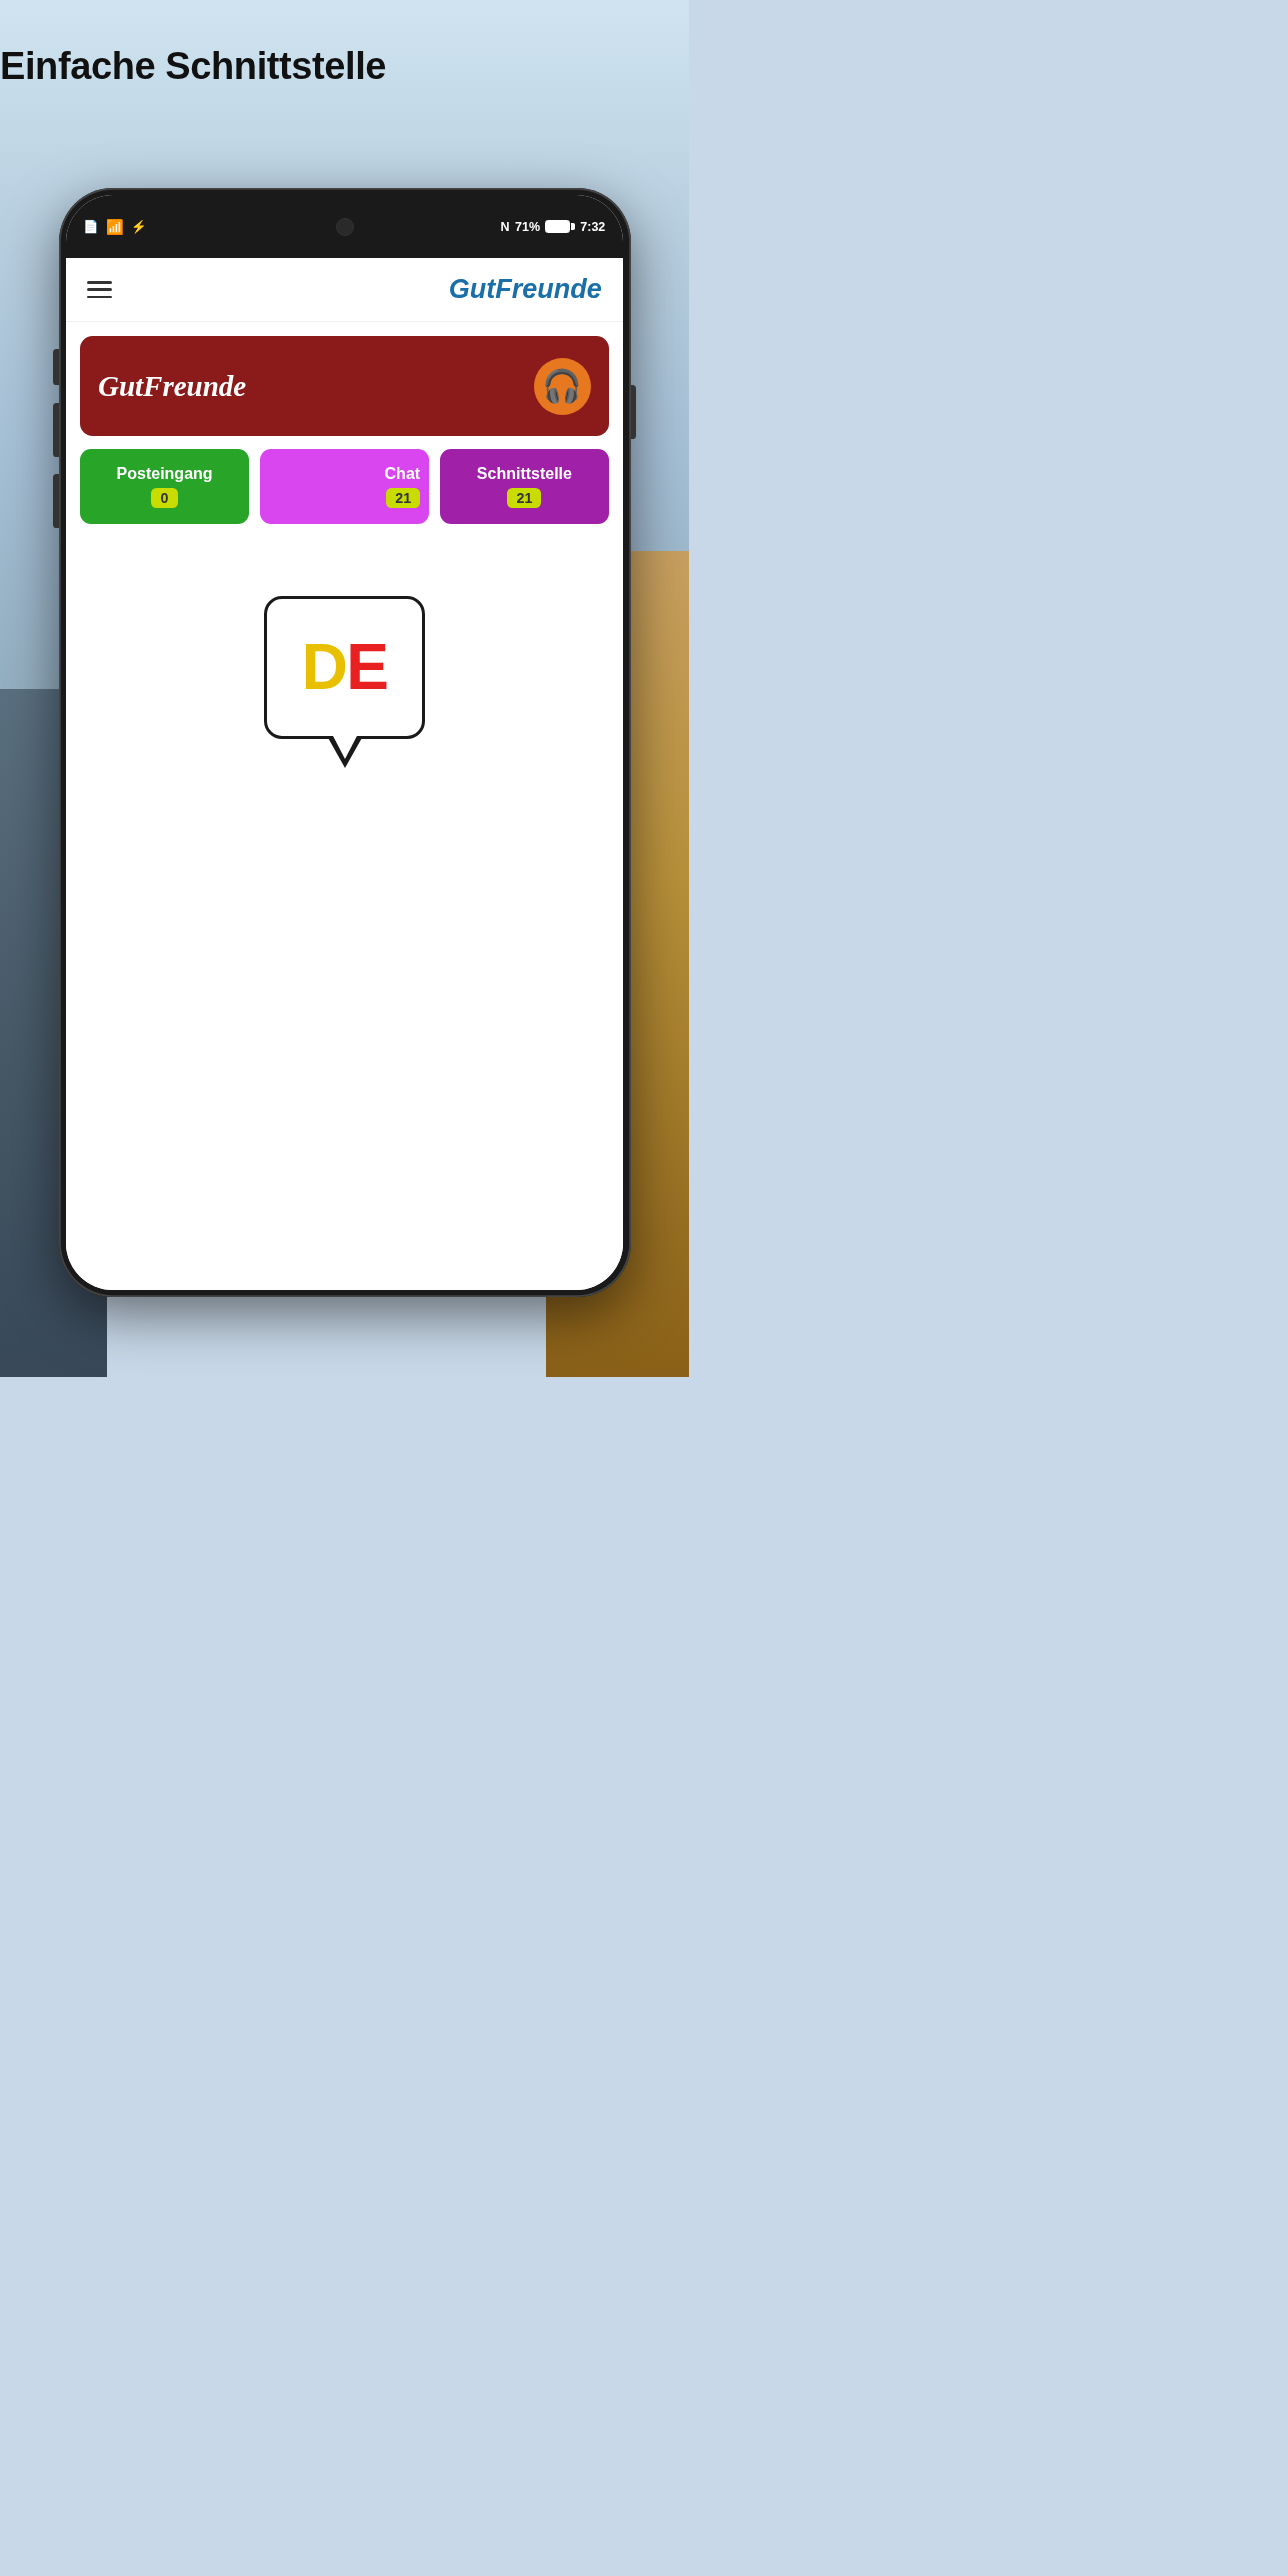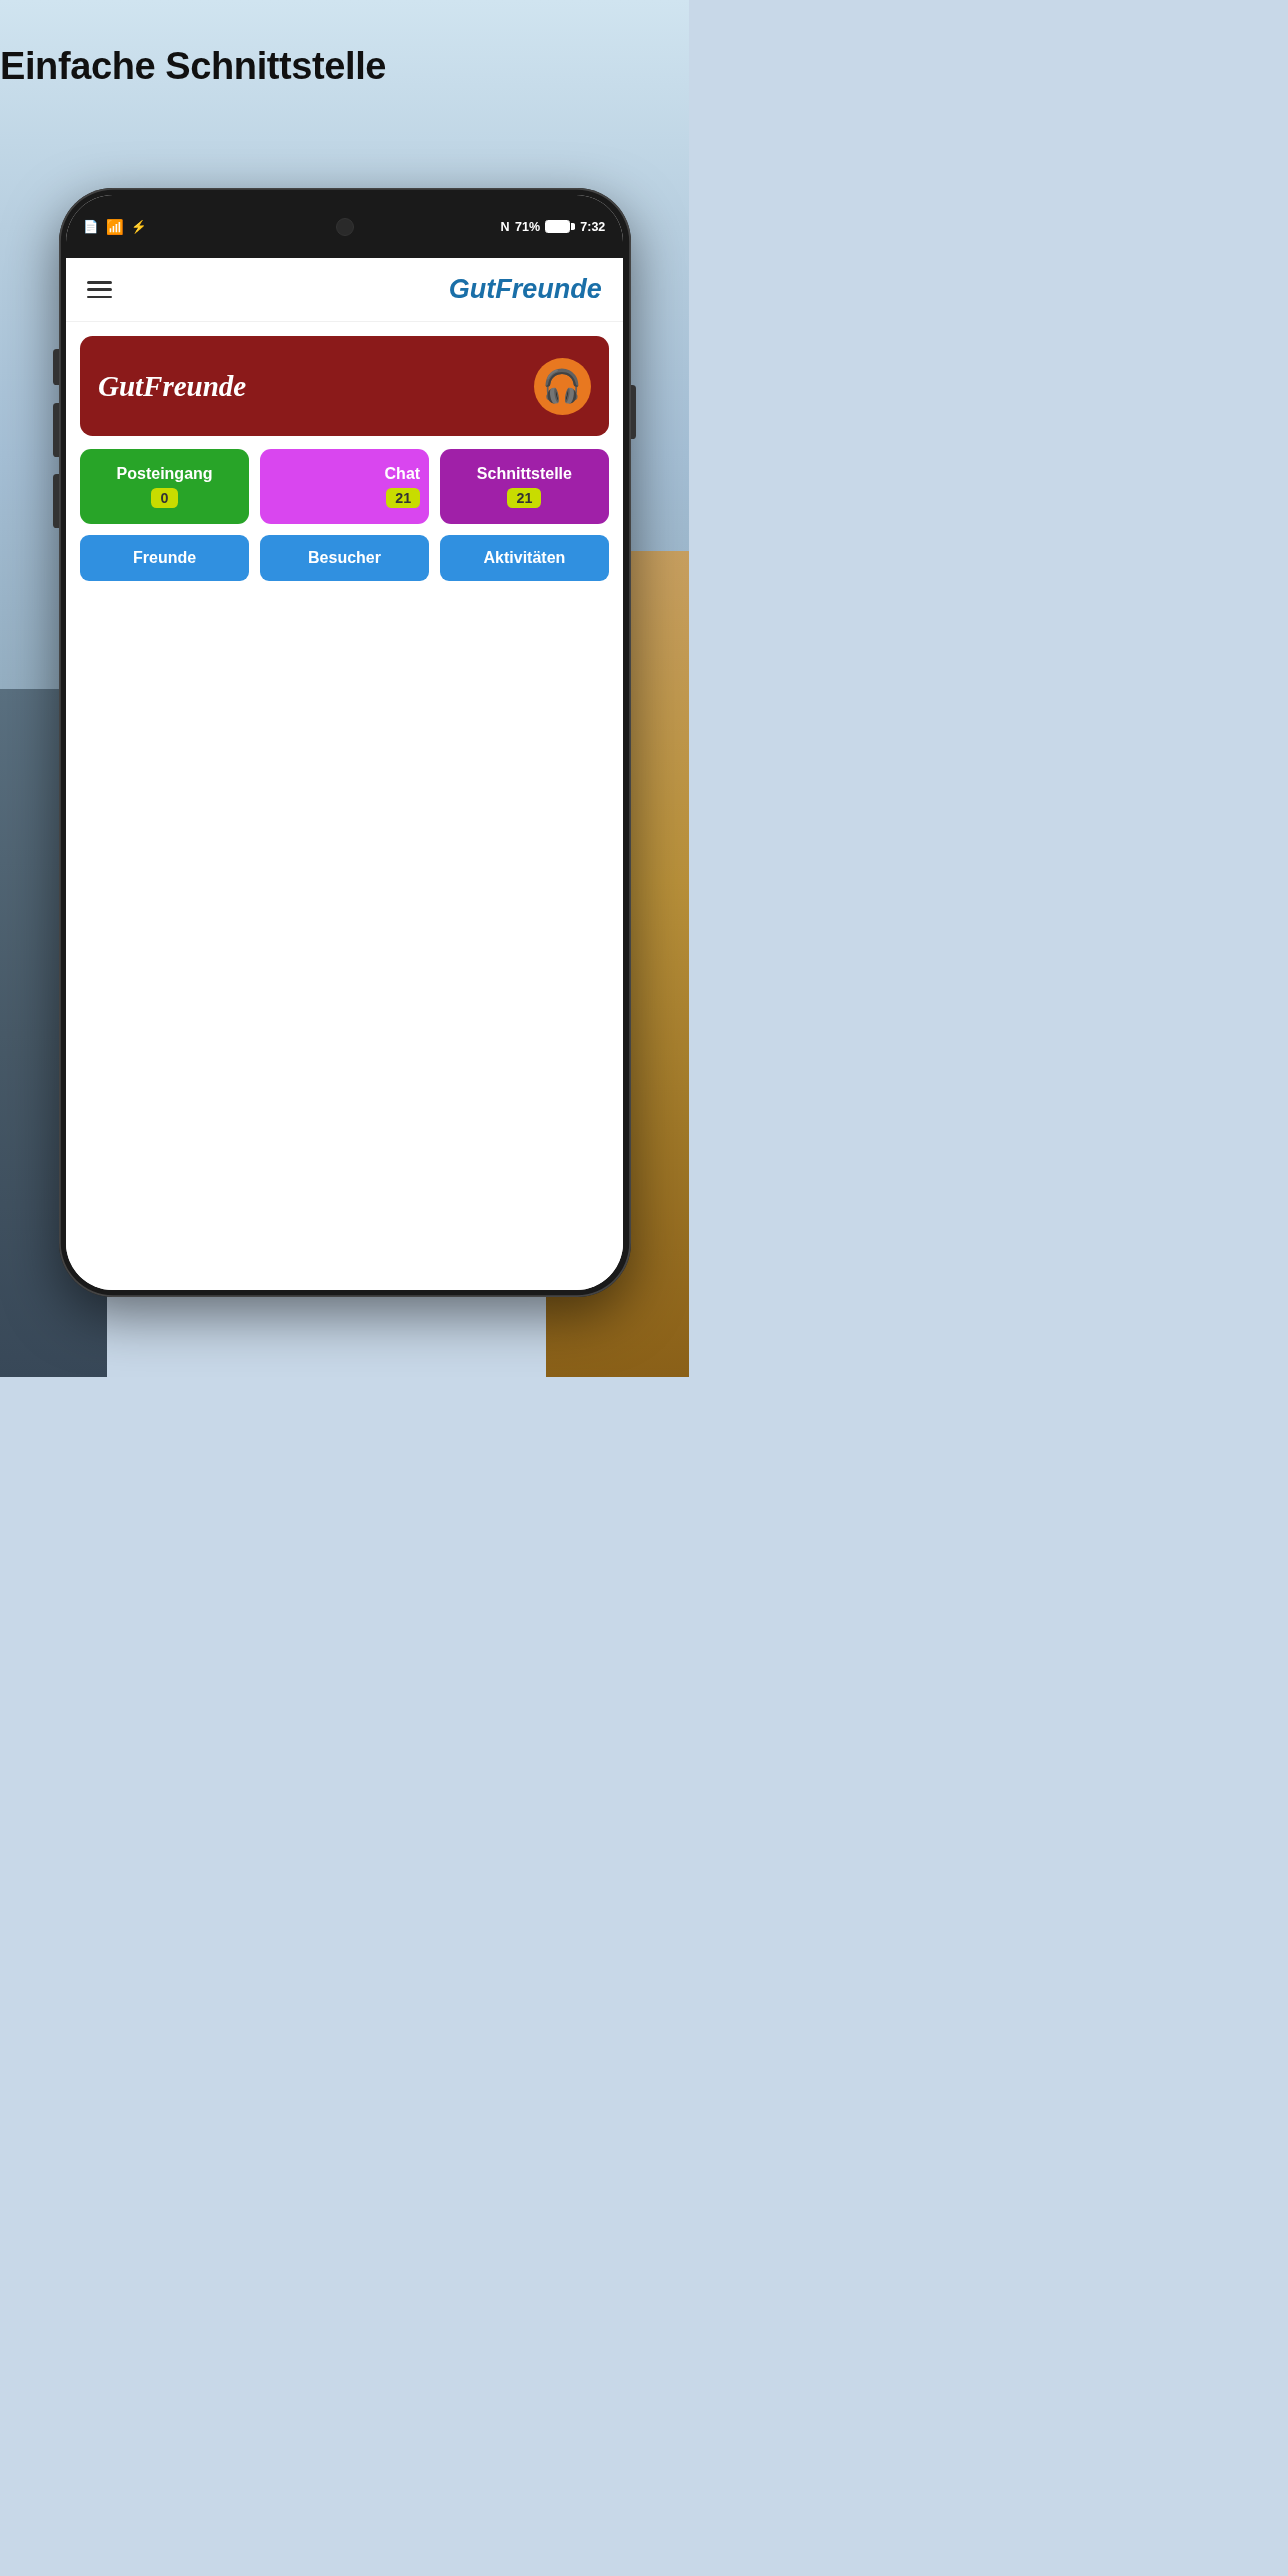--- a/index.html
+++ b/index.html
@@ -452,33 +452,25 @@
           <span class="badge">21</span>
         </button>
 
         <button class="action-btn btn-purple">
           <span>Schnittstelle</span>
           <span class="badge">21</span>
         </button>
 
       </div>
 
-      <div class="nav-buttons">
-
-        <button class="nav-btn btn-blue">
-          <span>Freunde</span>
-        </button>
-
-        <button class="nav-btn btn-blue">
-          <span>Besucher</span>
-        </button>
-
-        <button class="nav-btn btn-blue">
-          <span>Aktivitäten</span>
-        </button>
-
-      </div>
-
+
+      <div class="de-logo-area">
+        <div class="chat-bubble">
+          <div class="de-text">
+            <span class="de-d" style="color: rgb(232, 192, 0);">D</span><span class="de-e" style="color: rgb(232, 32, 32);">E</span>
+          </div>
+        </div>
+      </div>
 
     </div>
   </div>
 </div>
 
 
 </body></html>

